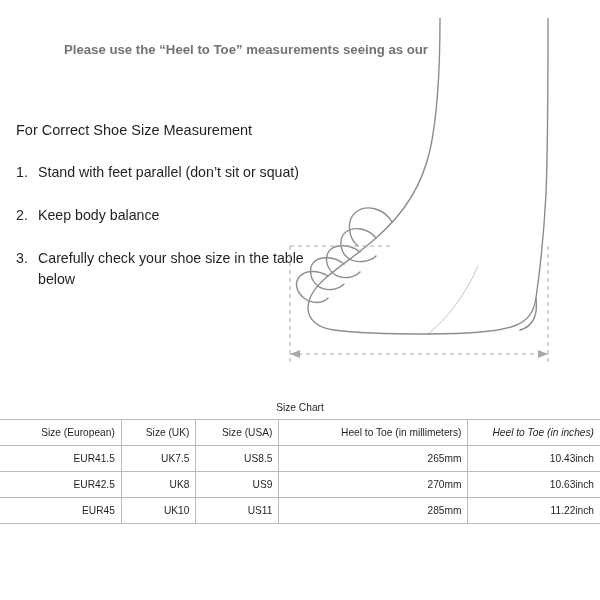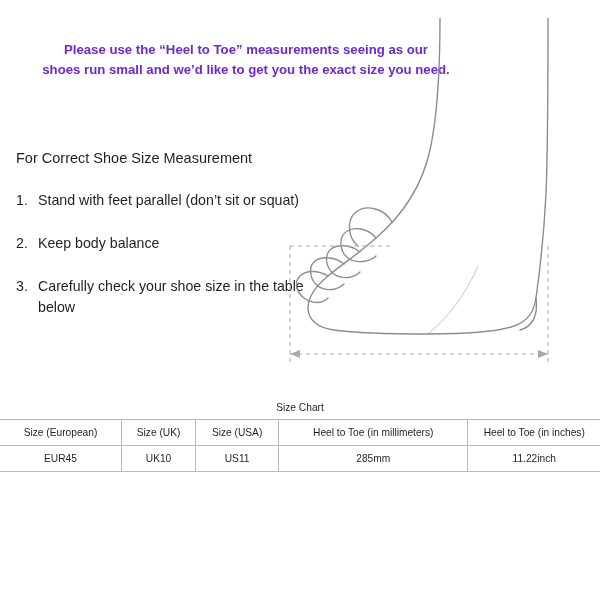--- a/index.html
+++ b/index.html
@@ -20,35 +20,34 @@
     height: 600px;
   }
 
   
   .warning {
     position: absolute;
     top: 40px;
     left: 0;
     width: 492px;
     text-align: center;
-    color: #6d28d9;
+    color: #737373;
     font-weight: bold;
     font-size: 13.2px;
     line-height: 20px;
     padding: 0 22px;
     box-sizing: border-box;
   }
 
   
   .instructions {
     position: absolute;
     top: 122px;
     left: 16px;
     width: 300px;
-    margin-top: 28px;
   }
   .instr-title {
     font-size: 14.5px;
     font-weight: normal;
     color: #231f20;
     margin-bottom: 24px;
   }
   .instr-item {
     display: flex;
     font-size: 14.2px;
@@ -86,21 +85,21 @@
     border-collapse: collapse;
     width: 600px;
     font-size: 10.2px;
     color: #231f20;
     padding-left: 43px;
   }
   table.size-chart th,
   table.size-chart td {
     border: 1px solid #b9b9b9;
     padding: 5px 6px 6px 6px;
-    text-align: center;
+    text-align: right;
     font-weight: normal;
     vertical-align: middle;
     height: 14px;
   }
   table.size-chart tr.caption-row th {
     text-align: center;
     border-left: none;
     border-right: none;
     border-top: none;
     padding: 4px 0 5px 0;
@@ -113,30 +112,29 @@
     border-left: none;
   }
   table.size-chart tr.header-row td:last-child,
   table.size-chart tr.data-row td:last-child {
     border-right: none;
   }
   .col1 { width: 120px; }
   .col2 { width: 68px; }
   .col3 { width: 78px; }
   .col4 { width: 200px; }
-  .col5 { width: 134px; }
+  .col5 { width: 134px; font-style: italic; }
 </style>
 </head>
 <body>
 
 <div class="page">
 
   <div class="warning">
     <span>Please use the “Heel to Toe” measurements seeing as our</span><br>
-    <span>shoes run small and we’d like to get you the exact size you need.</span>
   </div>
 
   <div class="instructions">
     <div class="instr-title">For Correct Shoe Size Measurement</div>
 
     <div class="instr-item">
       <span class="instr-num">1.</span>
       <span class="instr-text">Stand with feet parallel (don’t sit or squat)</span>
     </div>
 
@@ -200,20 +198,34 @@
         </tr>
         <tr class="header-row">
           <td class="col1">Size (European)</td>
           <td class="col2">Size (UK)</td>
           <td class="col3">Size (USA)</td>
           <td class="col4">Heel to Toe (in millimeters)</td>
           <td class="col5">Heel to Toe (in inches)</td>
         </tr>
 
         <tr class="data-row">
+          <td>EUR41.5</td>
+          <td>UK7.5</td>
+          <td>US8.5</td>
+          <td>265mm</td>
+          <td>10.43inch</td>
+        </tr>
+        <tr class="data-row">
+          <td>EUR42.5</td>
+          <td>UK8</td>
+          <td>US9</td>
+          <td>270mm</td>
+          <td>10.63inch</td>
+        </tr>
+        <tr class="data-row">
           <td>EUR45</td>
           <td>UK10</td>
           <td>US11</td>
           <td>285mm</td>
           <td>11.22inch</td>
         </tr>
       </tbody>
     </table>
   </div>
 

